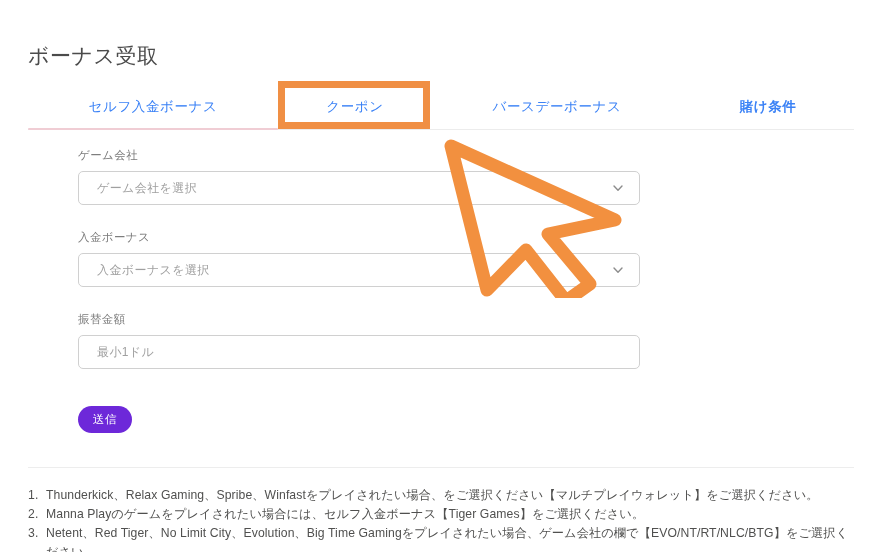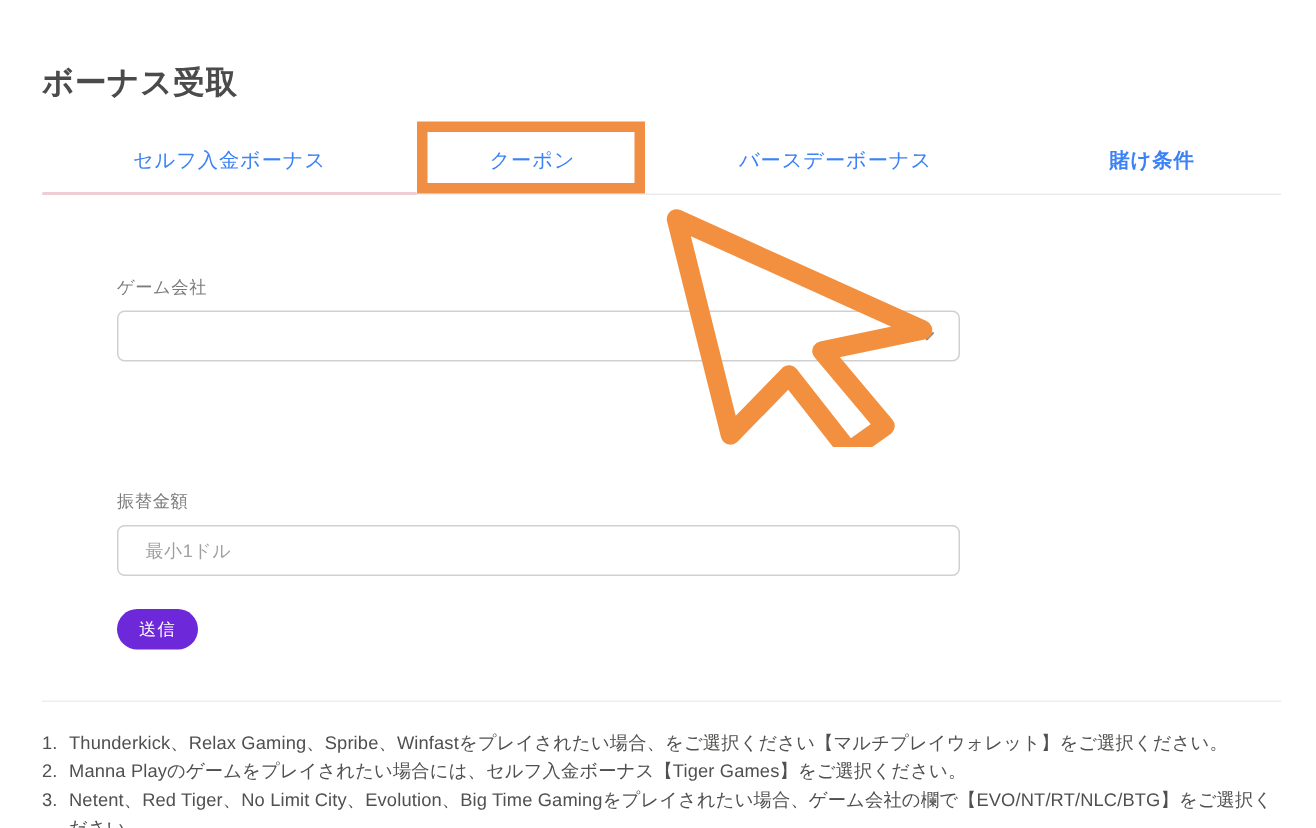--- a/index.html
+++ b/index.html
@@ -23,21 +23,21 @@
     inset: 0;
     background: #ffffff;
   }
 
   
   .page-title {
     position: absolute;
     left: 28px;
     top: 28px;
     font-size: 21px;
-    font-weight: 700;
+    font-weight: 400;
     letter-spacing: 0.5px;
     color: #4b4b4b;
     line-height: 1.3;
   }
 
   
   .tabbar {
     position: absolute;
     left: 28px;
     top: 84px;
@@ -82,21 +82,21 @@
   .tab-2 { left: 404px; width: 250px; }
   .tab-3 { left: 654px; width: 172px; font-weight: bold; }
 
   
   .form {
     position: absolute;
     left: 78px;
     top: 148px;
     width: 562px;
   }
-  .field { position: relative; margin-top: 36px; }
+  .field { position: relative; }
   .field-label {
     font-size: 11.5px;
     color: #7b7b7b;
     letter-spacing: 0.4px;
     margin-bottom: 8px;
     display: block;
   }
   .control {
     position: relative;
     width: 562px;
@@ -224,30 +224,42 @@
     <button class="tab tab-1">クーポン</button>
     <button class="tab tab-2">バースデーボーナス</button>
     <button class="tab tab-3">賭け条件</button>
   </div>
 
   <div class="form">
 
     <div class="field">
       <label class="field-label">ゲーム会社</label>
       <div class="control">
+        <span class="control-text">ゲーム会社を選択</span>
         <span class="chevron">
           <svg width="14" height="14" viewBox="0 0 14 14" aria-hidden="true">
             <path d="M3 5 L7 9.2 L11 5" fill="none" stroke="#8c8c8c" stroke-width="1.4" stroke-linecap="round" stroke-linejoin="round"></path>
           </svg>
         </span>
       </div>
     </div>
 
     <div class="field-gap"></div>
 
+    <div class="field">
+      <label class="field-label">入金ボーナス</label>
+      <div class="control">
+        <span class="control-text">入金ボーナスを選択</span>
+        <span class="chevron">
+          <svg width="14" height="14" viewBox="0 0 14 14" aria-hidden="true">
+            <path d="M3 5 L7 9.2 L11 5" fill="none" stroke="#8c8c8c" stroke-width="1.4" stroke-linecap="round" stroke-linejoin="round"></path>
+          </svg>
+        </span>
+      </div>
+    </div>
 
     <div class="field-gap"></div>
 
     <div class="field">
       <label class="field-label">振替金額</label>
       <div class="control">
         <span class="control-text">最小1ドル</span>
       </div>
     </div>
 

